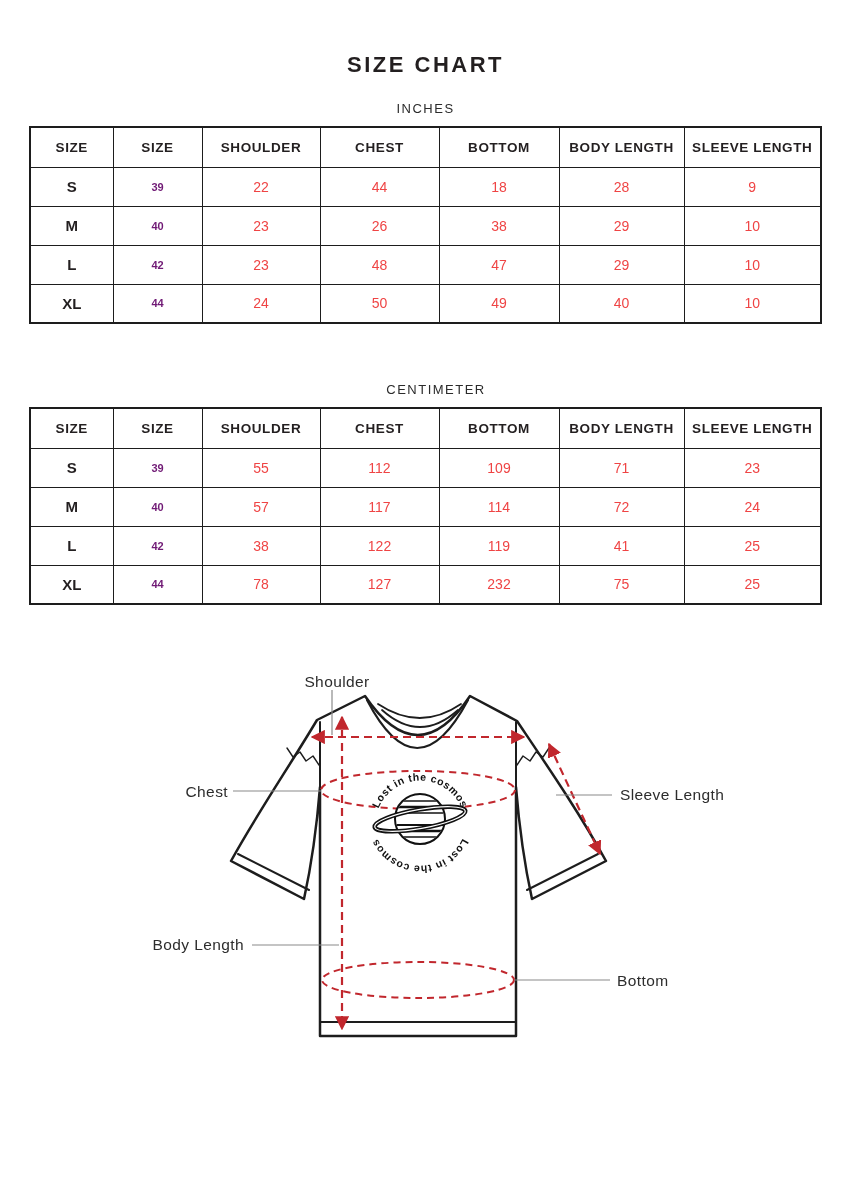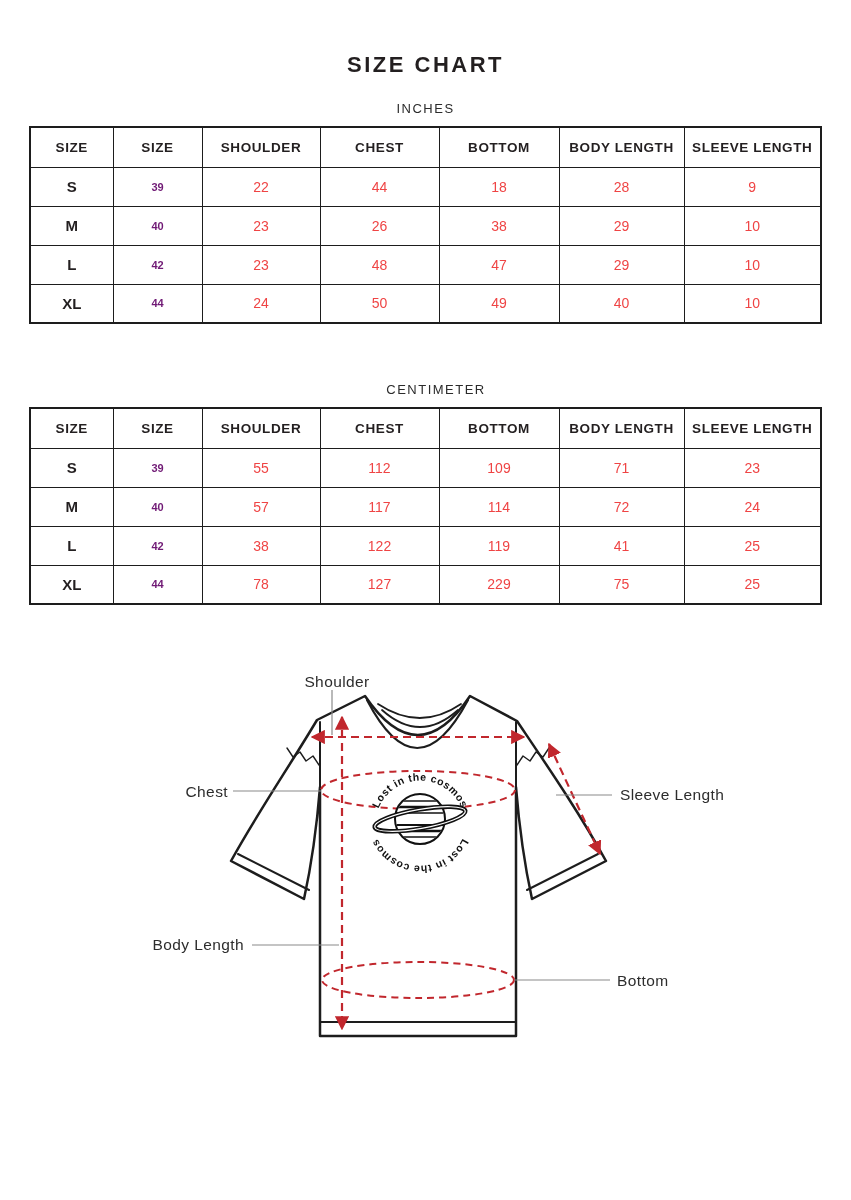--- a/index.html
+++ b/index.html
@@ -159,21 +159,21 @@
           <td class="">122</td>
           <td class="">119</td>
           <td class="">41</td>
           <td class="">25</td>
         </tr>
         <tr>
           <td class="c-size">XL</td>
           <td class="c-num">44</td>
           <td class="">78</td>
           <td class="">127</td>
-          <td class="">229</td>
+          <td class="">232</td>
           <td class="">75</td>
           <td class="">25</td>
         </tr>
       </tbody>
   </table>
 
   <div class="diagram-wrap">
     <svg width="851" height="560" viewBox="0 0 851 560">
       <defs>
         <marker id="arrow" viewBox="0 0 10 10" refX="9" refY="5" markerWidth="6.5" markerHeight="6.5" orient="auto-start-reverse">

